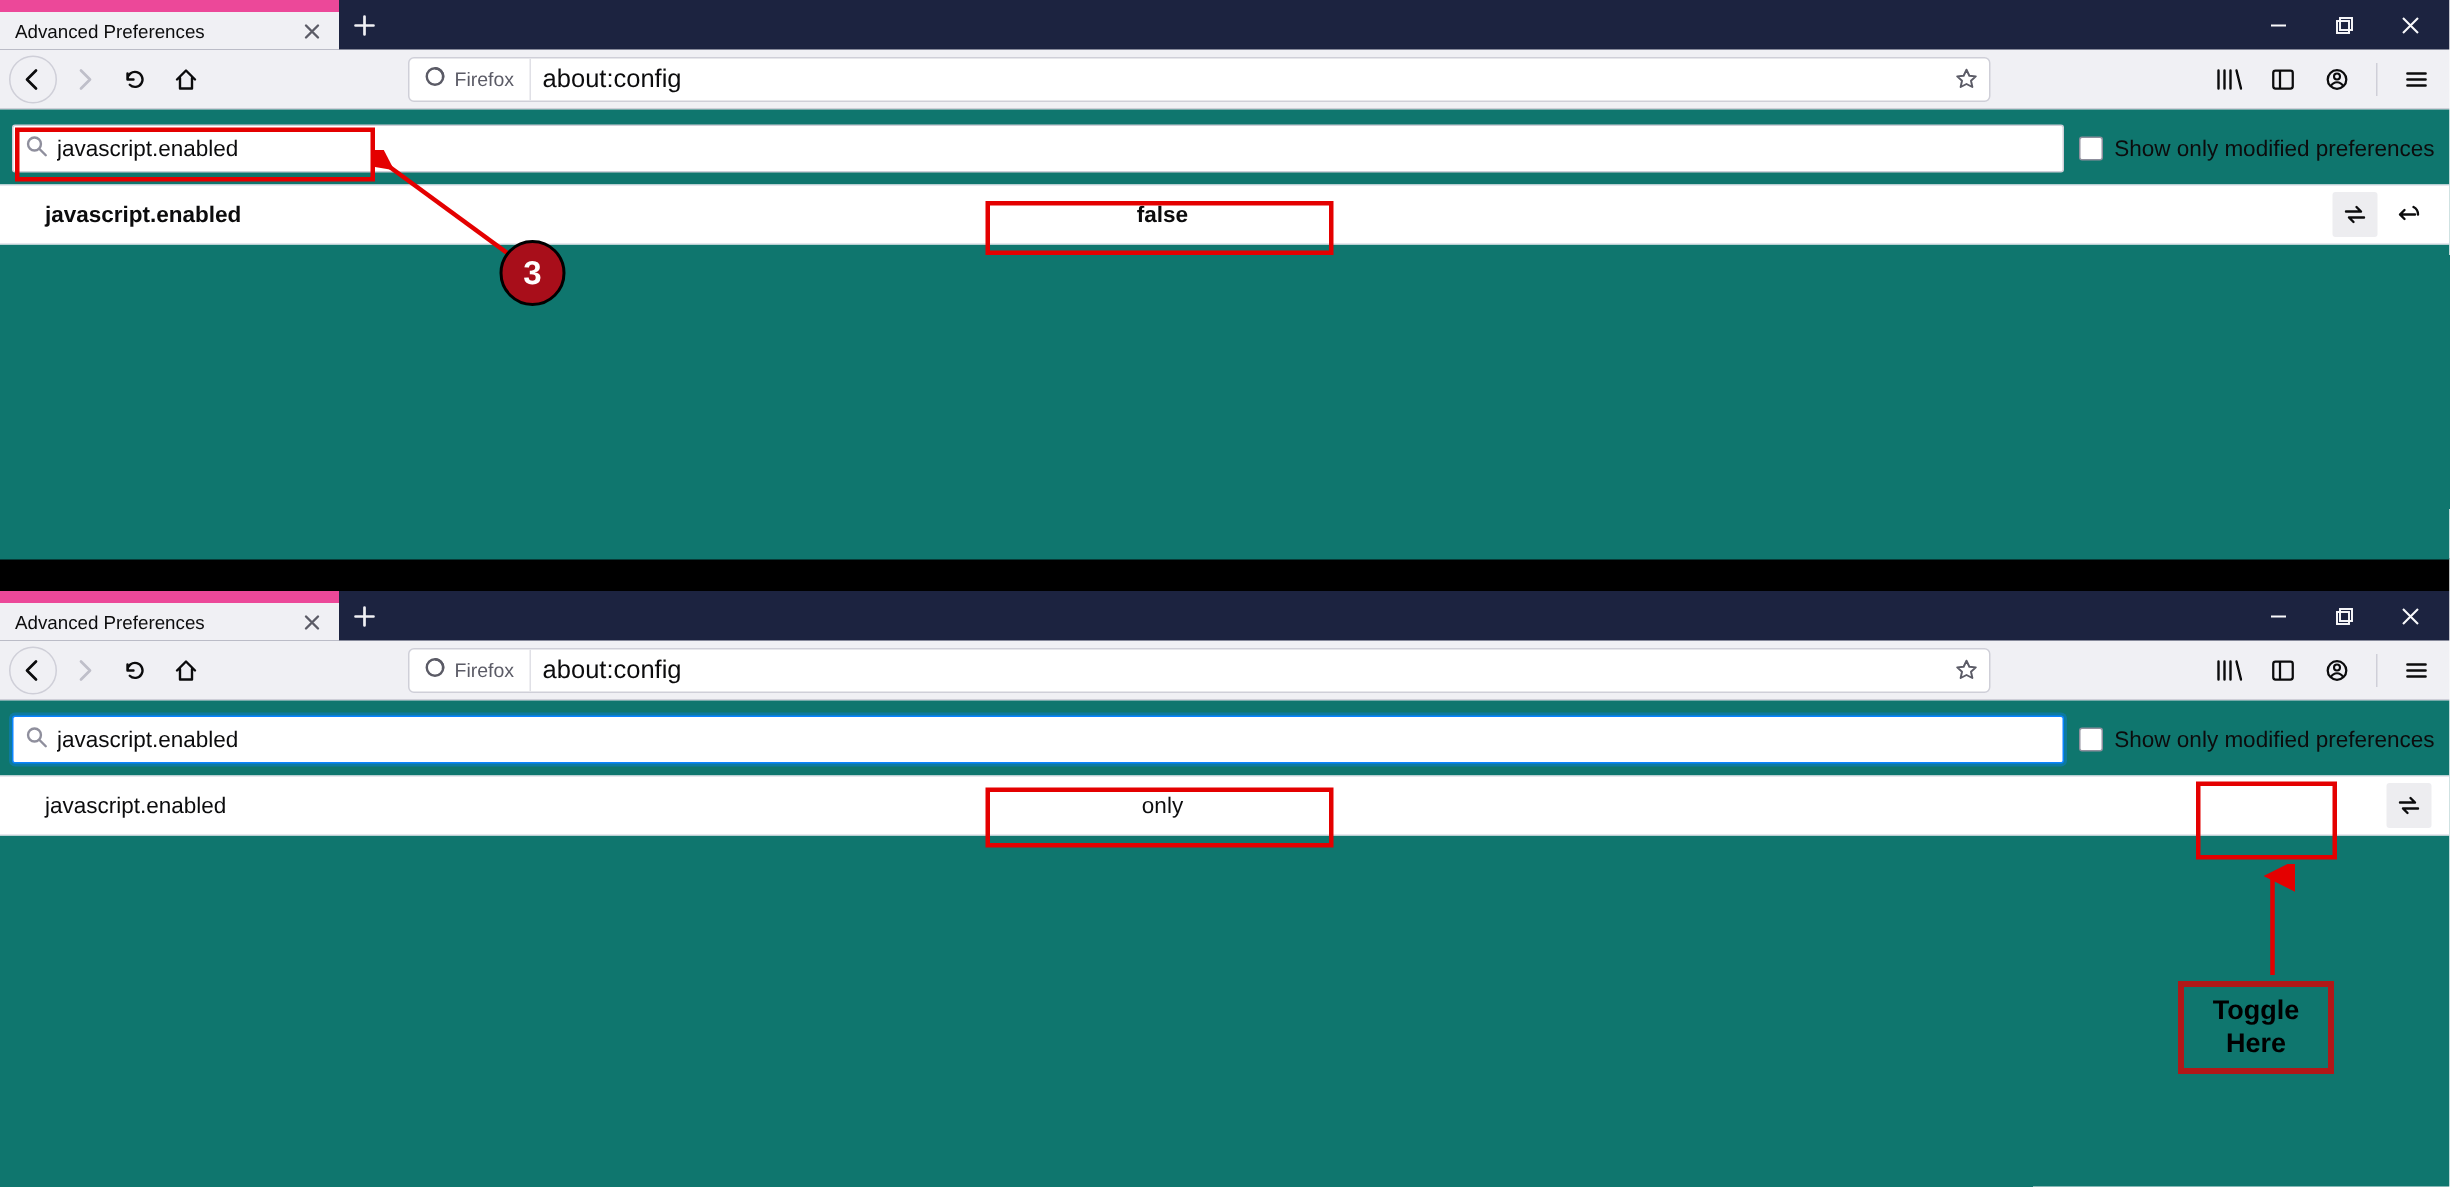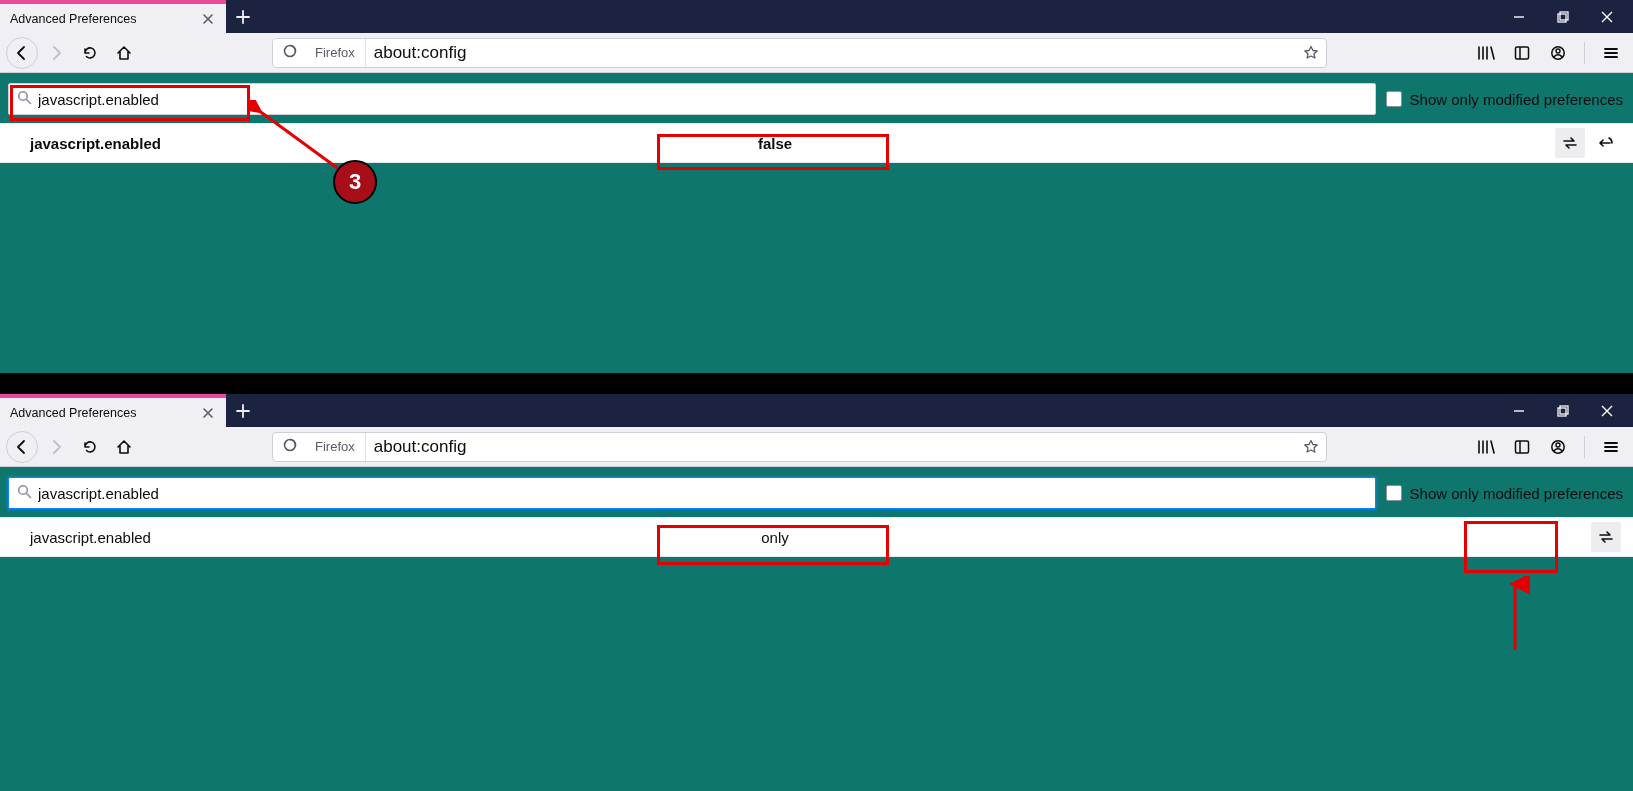--- a/index.html
+++ b/index.html
@@ -19,21 +19,21 @@
     position: relative;
   }
   .tab {
     width: 226px;
     background: #f0f0f4;
     display: flex;
     align-items: center;
     padding: 0 10px;
     font-size: 12.5px;
     color: #0c0c0d;
-    border-top: 4px solid #ec4899;
+    border-top: 8px solid #ec4899;
     gap: 6px;
   }
   .tab-title { flex: 1; white-space: nowrap; overflow: hidden; text-overflow: ellipsis; }
   .tab-close { width: 16px; height: 16px; display: flex; align-items: center; justify-content: center; color: #5b5b66; font-size: 14px; cursor: pointer; }
   .newtab {
     width: 33px;
     display: flex;
     align-items: center;
     justify-content: center;
     color: #f0f0f4;
@@ -73,21 +73,21 @@
     height: 30px;
     background: #fff;
     border: 1px solid #cfcfd8;
     border-radius: 4px;
     display: flex;
     align-items: center;
     margin-left: 130px;
     overflow: hidden;
   }
   .identity {
-    display: flex; align-items: center; gap: 18px;
+    display: flex; align-items: center; gap: 6px;
     padding: 0 10px;
     height: 100%;
     border-right: 1px solid #e0e0e6;
     color: #5b5b66;
     font-size: 13px;
   }
   .url-input {
     flex: 1;
     border: none;
     outline: none;
@@ -481,13 +481,16 @@
   <div class="red-box" style="left:657px; top:131px; width:232px; height:40px;"></div>
   <div class="red-box" style="left:1464px; top:127px; width:94px; height:52px;"></div>
   <svg class="arrow" style="left:1500px; top:182px;" width="30" height="78" viewBox="0 0 30 78">
     <defs>
         <marker id="ah2" markerWidth="8" markerHeight="8" refX="4" refY="2" orient="auto">
           <path d="M0 8L4 0L8 8z" fill="#e40000"></path>
         </marker>
       </defs>
     <line x1="15" y1="74" x2="15" y2="8" stroke="#e40000" stroke-width="3" marker-end="url(#ah2)"></line>
   </svg>
+  <div class="red-box-thick annot-label" style="left:1452px; top:260px; width:104px; height:62px;">
+    <span style="line-height:1.2;">Toggle Here</span>
+  </div>
 </div>
 
 </body></html>

